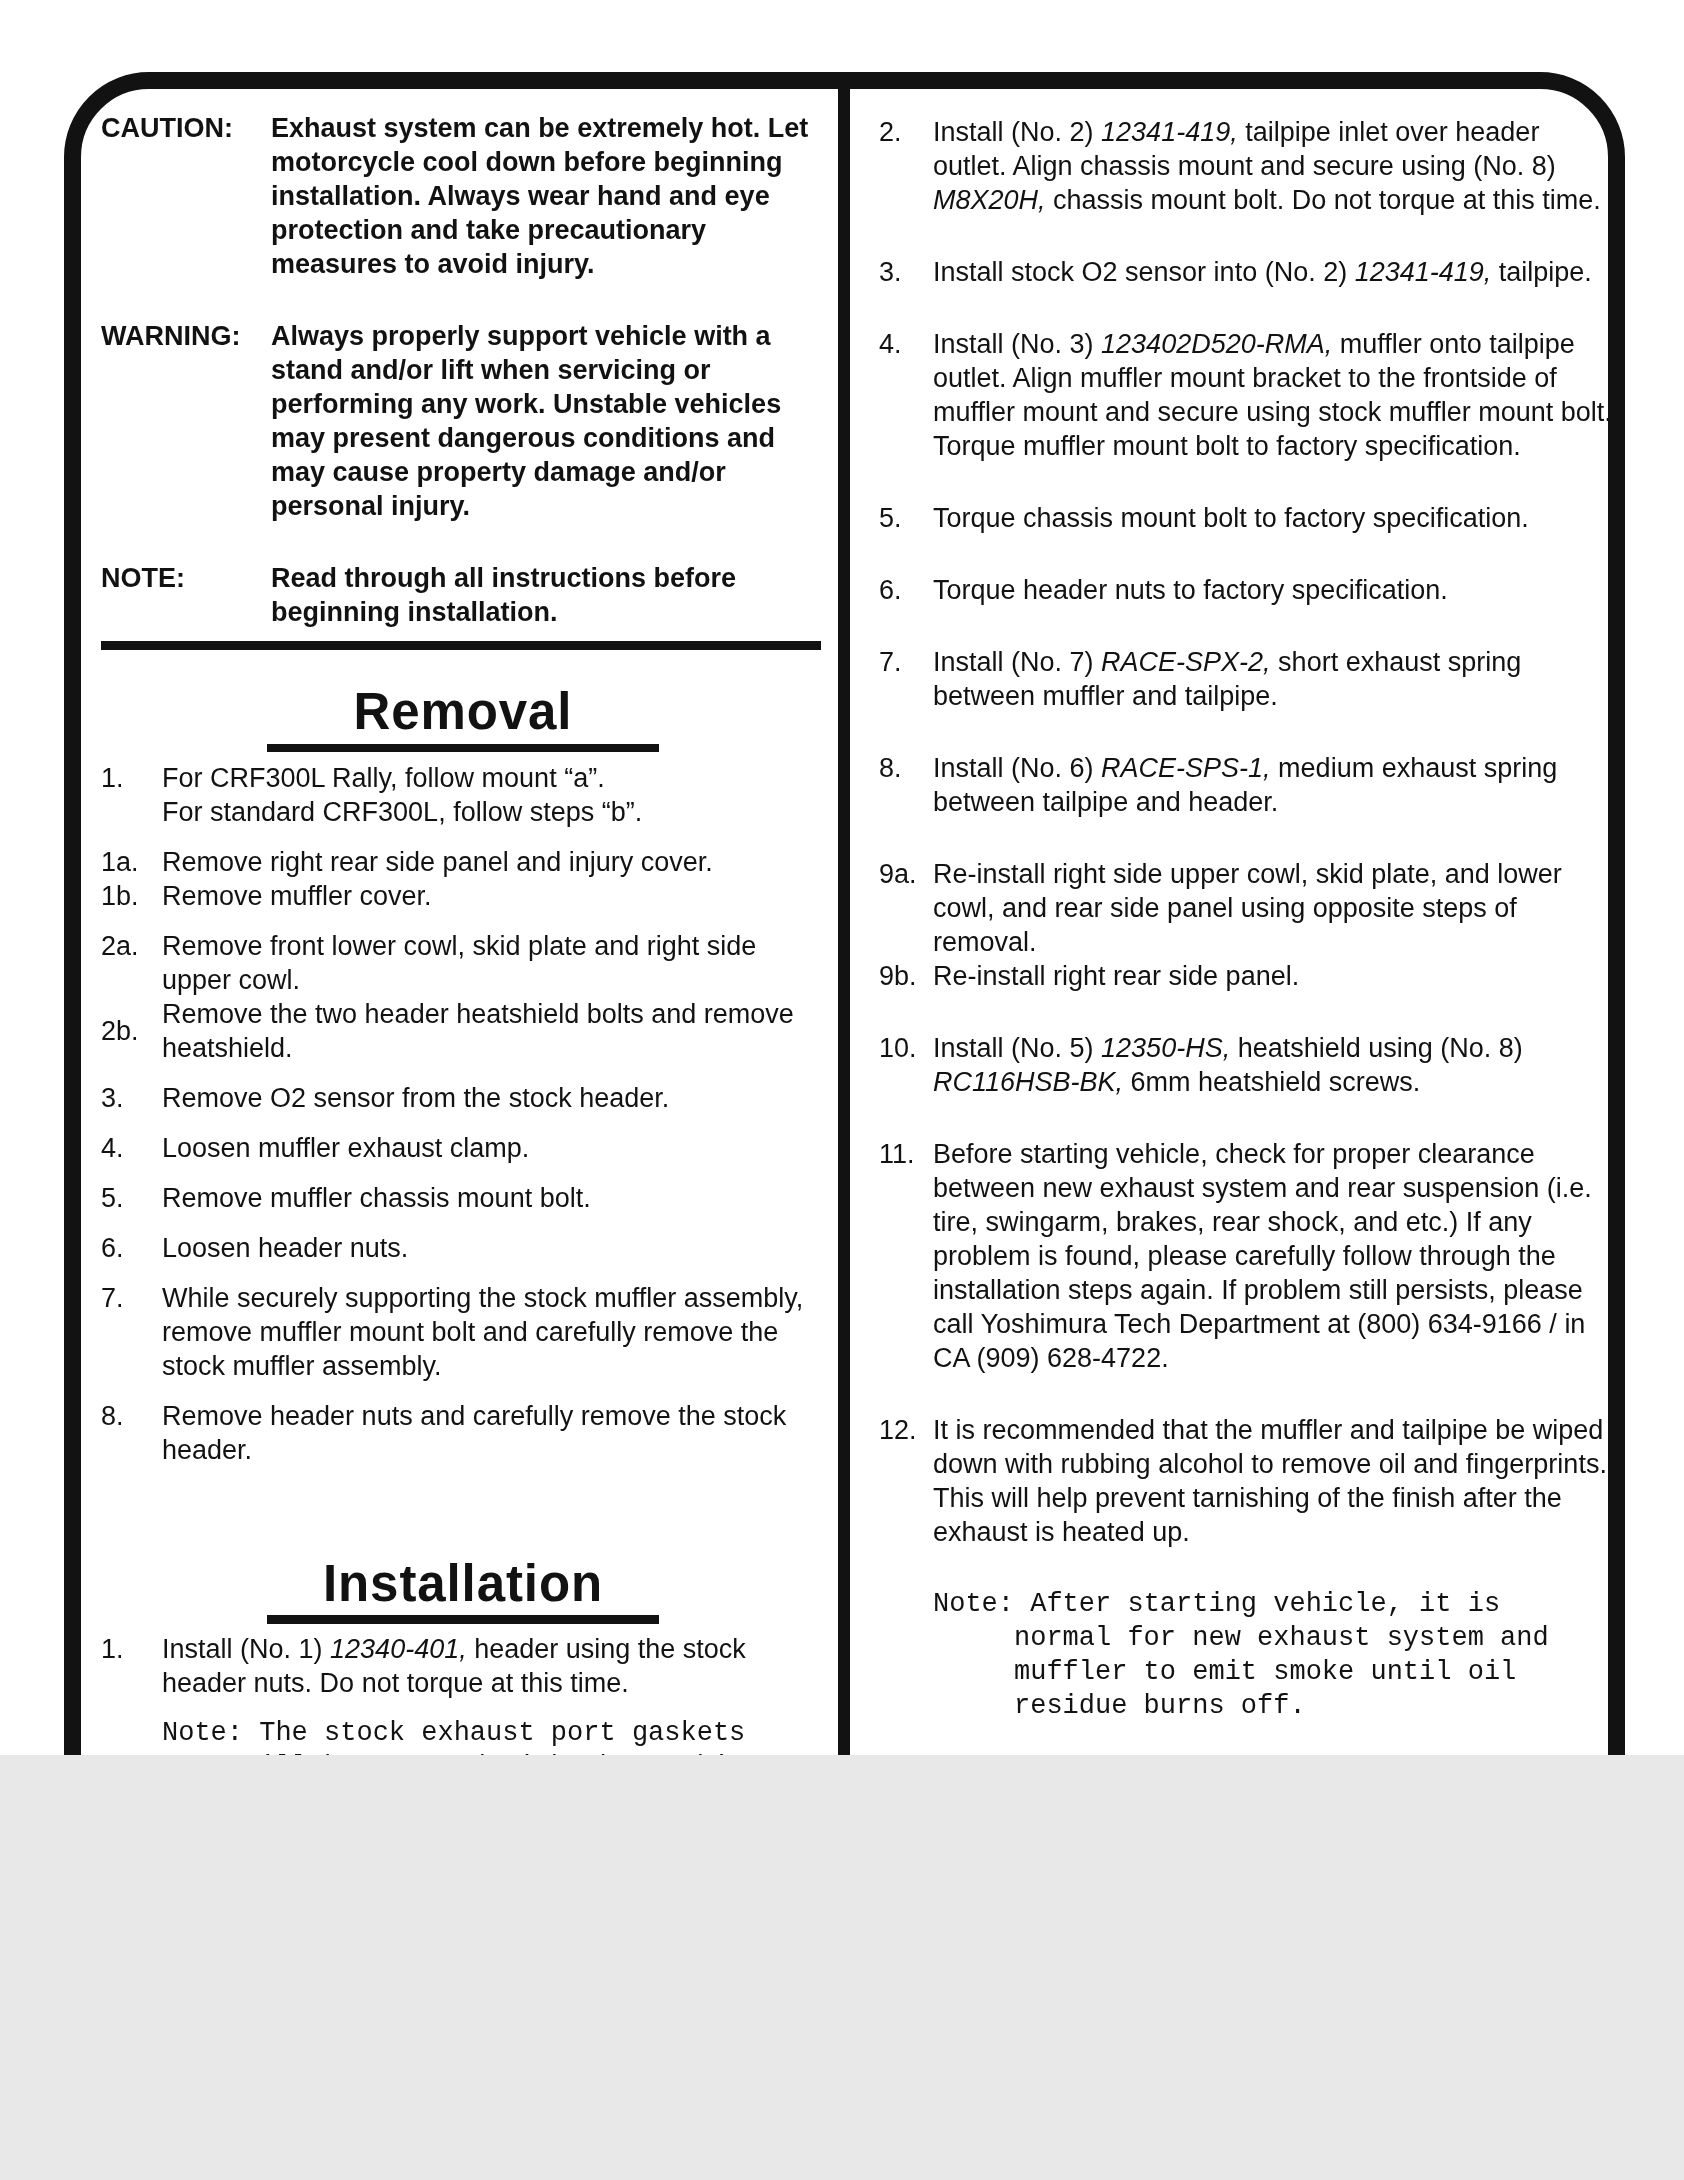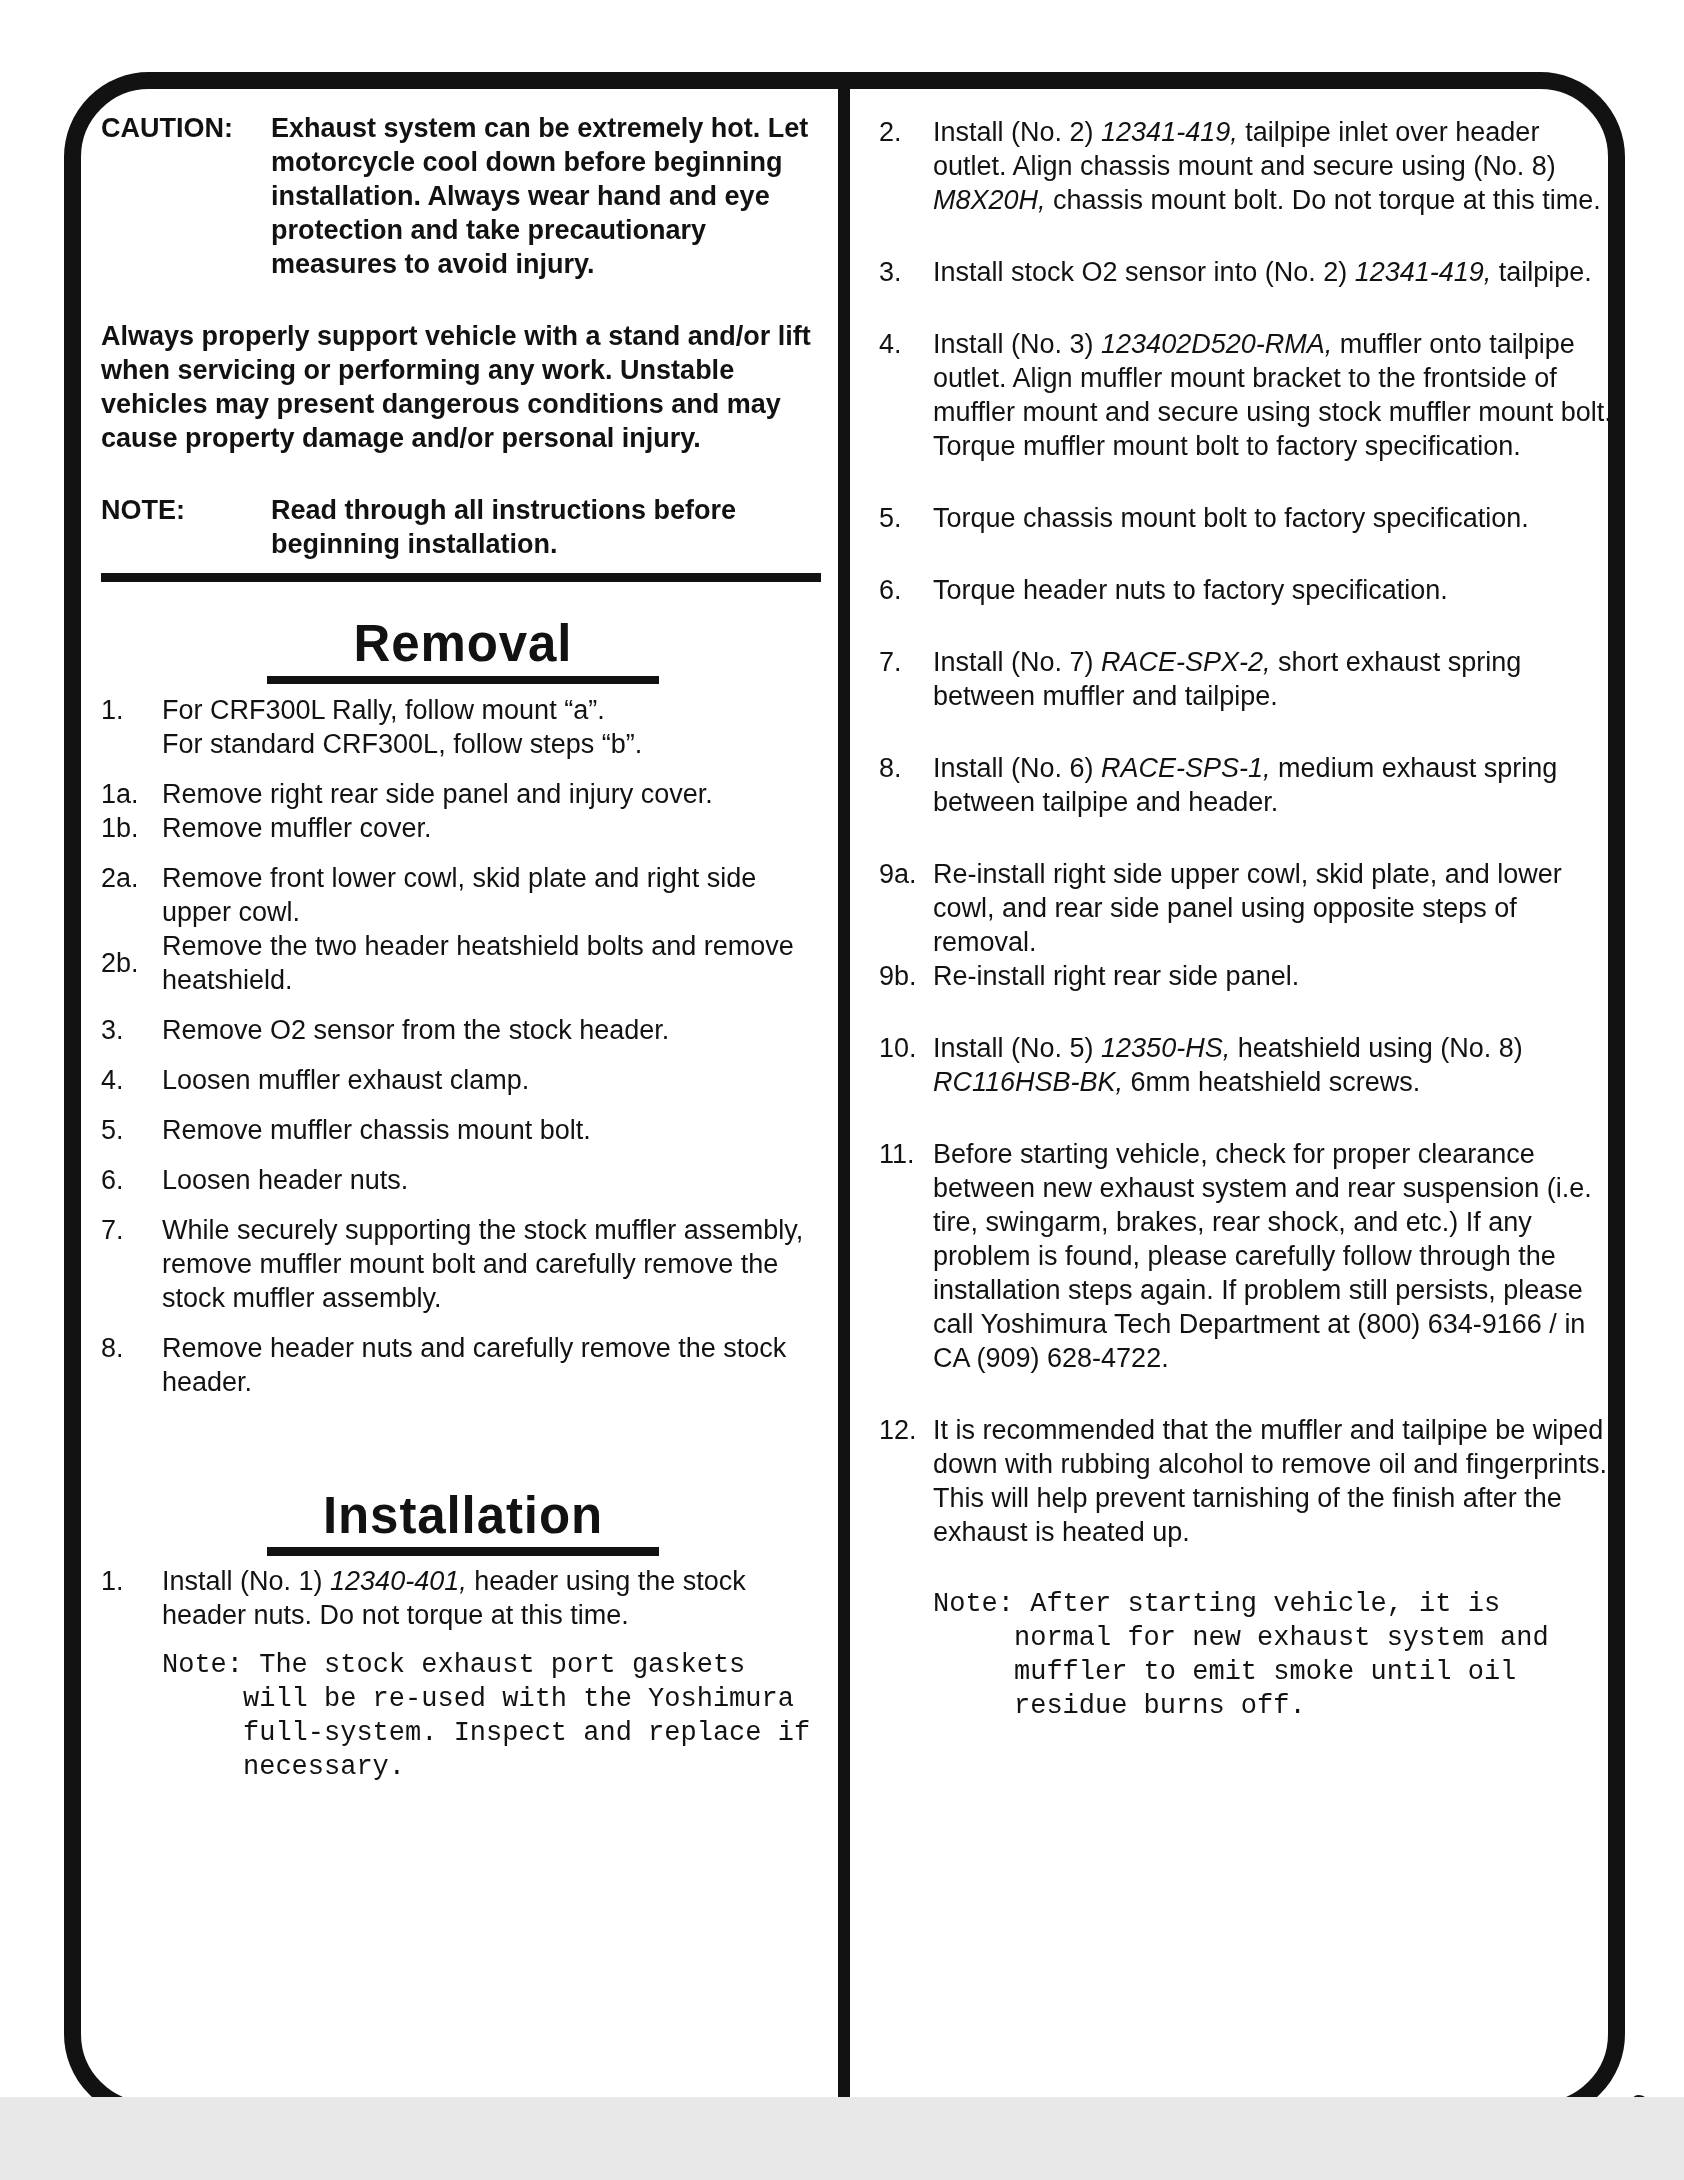--- a/index.html
+++ b/index.html
@@ -1,18 +1,18 @@
 <!DOCTYPE html>
 <html style="font-size:13.6px"><head>
 <meta charset="utf-8">
 <style>
   html,body{margin:0;padding:0;background:#e8e8e8;}
   #page{
     position:relative;
-    width:1685px;height:2097px;
+    width:1685px;height:1755px;
     background:#ffffff;
     font-family:"Liberation Sans", sans-serif;
     color:#121212;
     font-size:27px;
     line-height:34px;
     overflow:hidden;
   }
   .frame{
     position:absolute;left:64px;top:72px;
     width:1561px;height:2047px;
@@ -64,20 +64,21 @@
   <div class="divider"></div>
 
   <div class="col-left">
 
     <div>
       <div class="notice">
         <div class="notice-label">CAUTION:</div>
         <div class="notice-text">Exhaust system can be extremely hot. Let motorcycle cool down before beginning installation. Always wear hand and eye protection and take precautionary measures to avoid injury.</div>
       </div>
       <div class="notice">
+        <div class="notice-label">WARNING:</div>
         <div class="notice-text">Always properly support vehicle with a stand and/or lift when servicing or performing any work. Unstable vehicles may present dangerous conditions and may cause property damage and/or personal injury.</div>
       </div>
       <div class="notice">
         <div class="notice-label">NOTE:</div>
         <div class="notice-text">Read through all instructions before beginning installation.</div>
       </div>
     </div>
 
     <div class="rule"></div>
 

